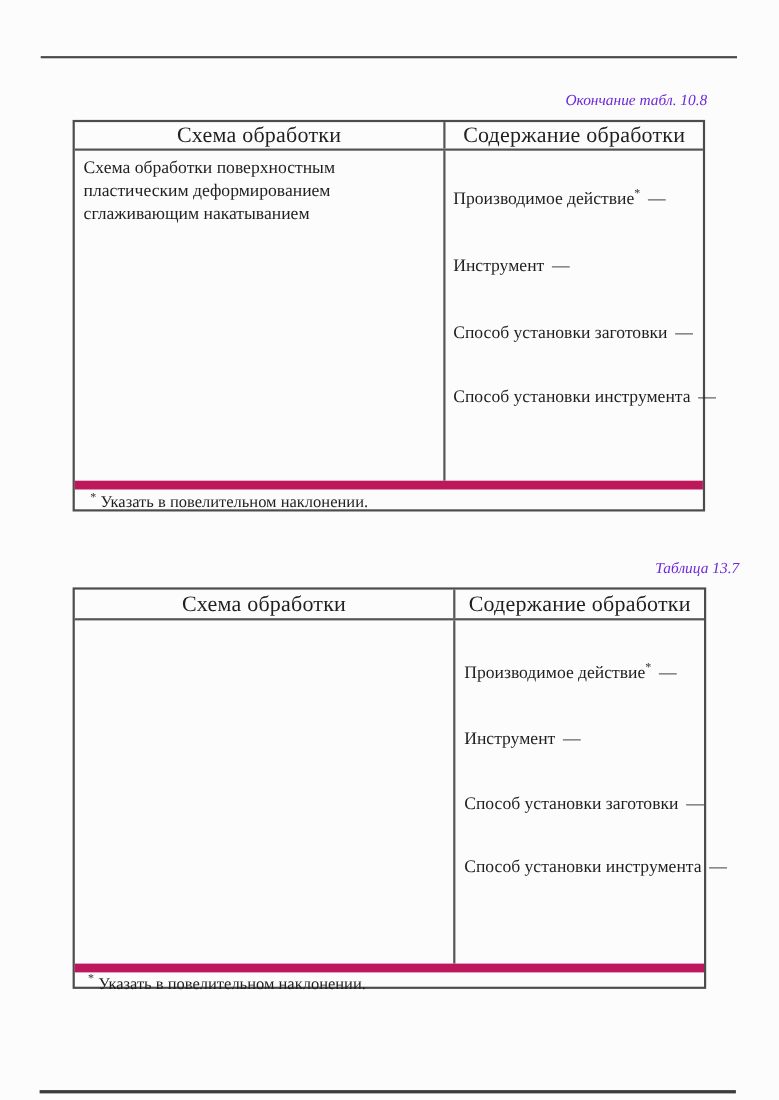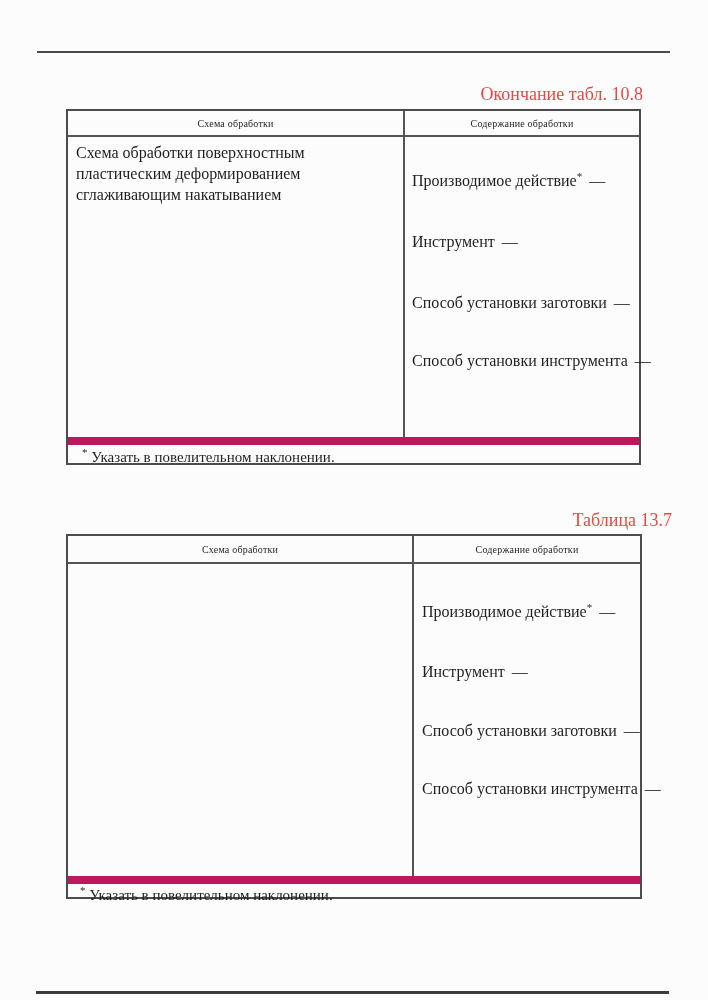--- a/index.html
+++ b/index.html
@@ -12,23 +12,24 @@
     font-family: "Liberation Serif", serif;
     color: #1f1f1f;
     overflow: hidden;
   }
   .rule { position: absolute; background: #4a4a4a; }
   .top-rule { left: 37px; top: 51px; width: 633px; height: 2px; }
   .bottom-rule { left: 36px; top: 991px; width: 633px; height: 3px; background: #3c3c3c; }
 
   .caption {
     position: absolute;
-    font-size: 18px;
+    font-style: italic;
+    font-size: 14px;
     white-space: nowrap;
-    color: #ef4444;
+    color: #6d28d9;
   }
   .caption-1 { top: 84px; right: 65px; }
   .caption-2 { top: 510px; right: 36px; }
 
   .tbl {
     position: absolute;
     left: 66px;
     border: 2px solid #4c4c4c;
   }
   .tbl-1 { top: 109px; width: 575px; height: 356px; }
@@ -40,21 +41,21 @@
 
   .cell-l { border-right: 2px solid #555; height: 100%; }
   .tbl-1 .cell-l { width: 337px; }
   .tbl-2 .cell-l { width: 346px; }
   .cell-r { flex: 1; height: 100%; }
 
   .th {
     display: flex;
     align-items: center;
     justify-content: center;
-    font-size: 10px;
+    font-size: 20px;
     letter-spacing: 0.2px;
   }
 
   .tbl-body { display: flex; }
   .tbl-1 .tbl-body { height: 300px; }
   .tbl-2 .tbl-body { height: 312px; }
 
   .body-l {
     padding: 5px 12px 0 8px;
     font-size: 16px;

